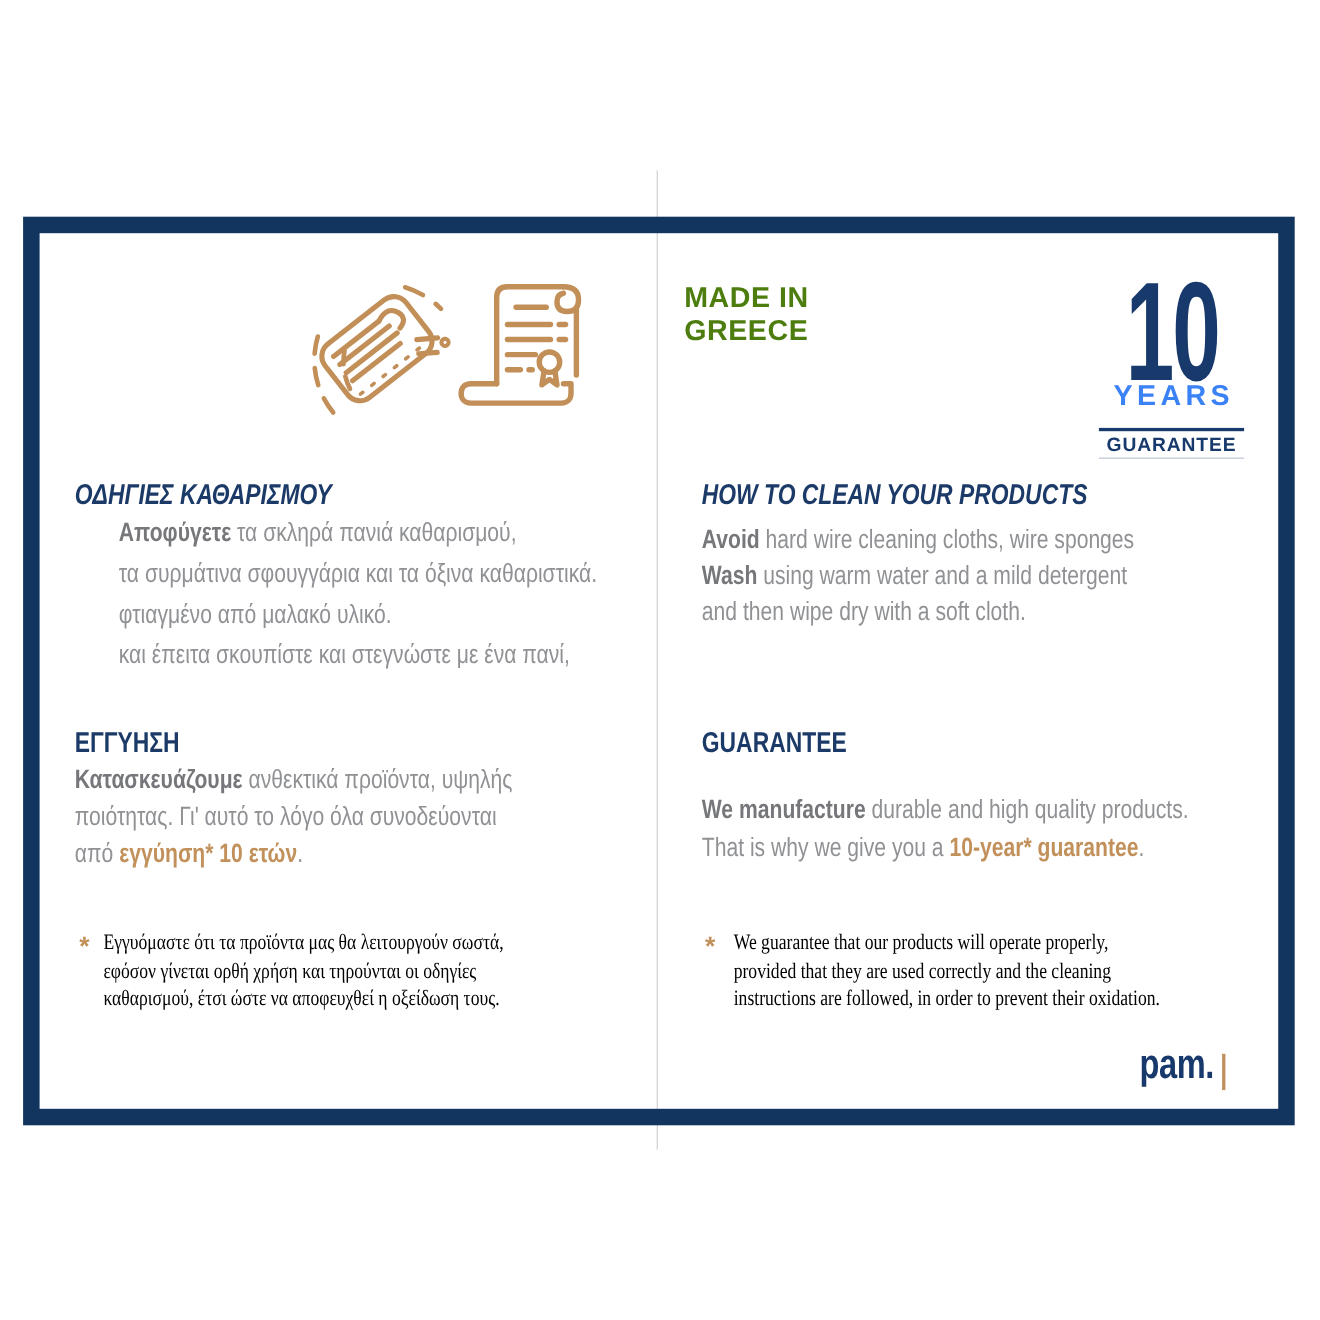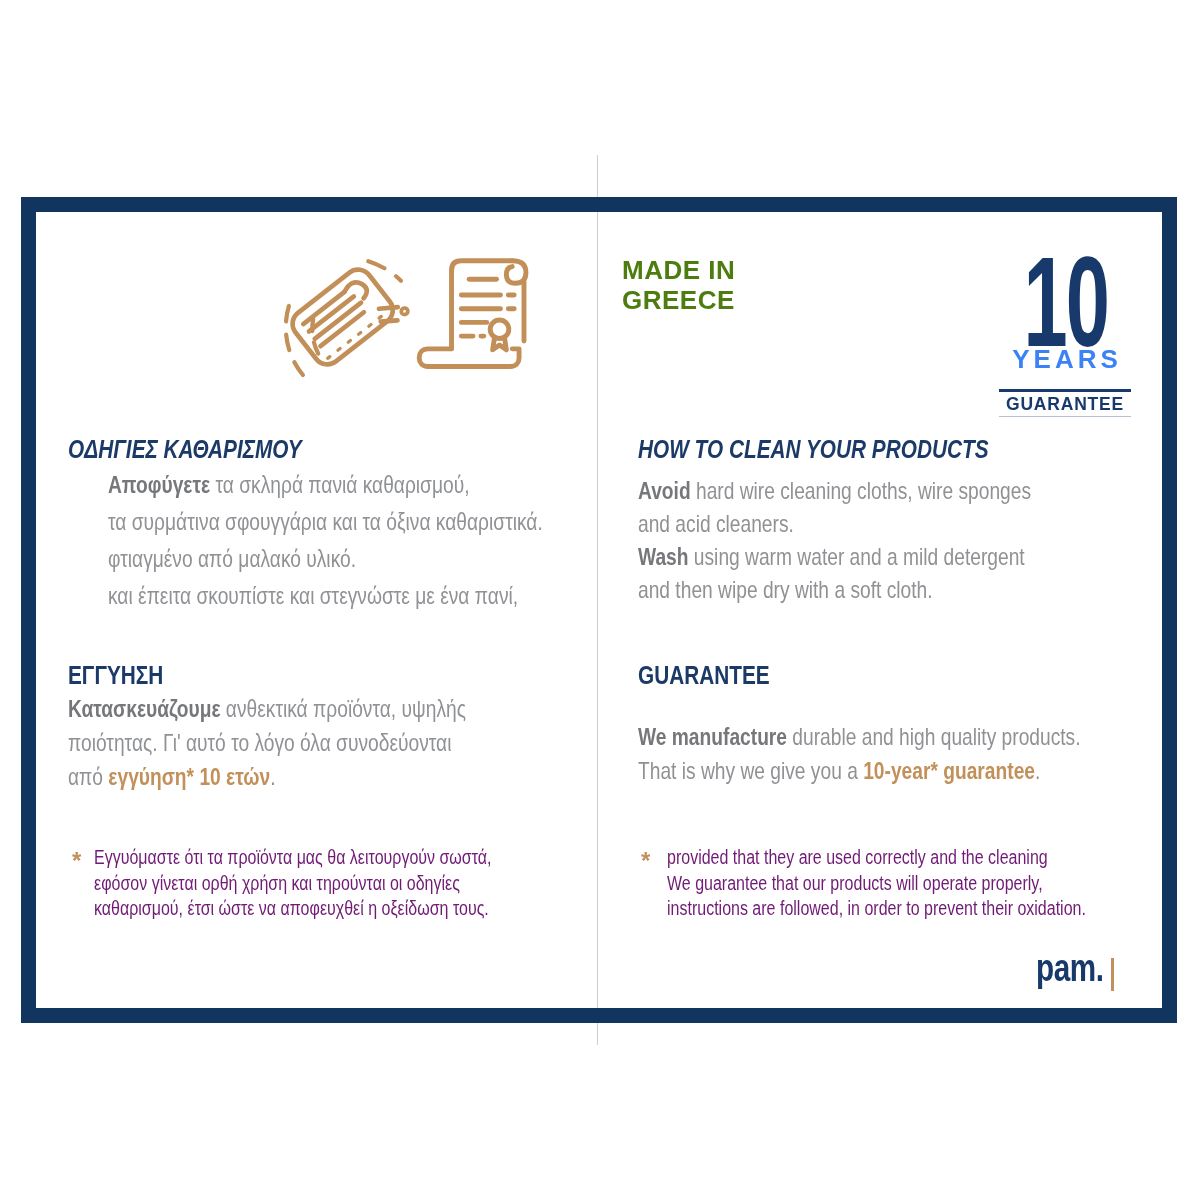--- a/index.html
+++ b/index.html
@@ -47,21 +47,21 @@
   .col-l{left:68px;}
   .col-r{left:638px;}
   .h-row1{top:434px;font-style:italic;}
   .h-row2{top:660px;}
   .p-clean-gr{left:68px;top:466px;}
   .p-guar-gr{left:68px;top:692px;}
   .p-clean-en{left:638px;top:447px;margin-top:27px;}
   .p-guar-en{left:638px;top:720px;}
 
   
-  .fn{font-size:20px;color:#701a75;}
+  .fn{font-size:20px;color:#000000;font-family:Liberation Serif, serif;}
   .fn .ln{line-height:25.5px;height:25.5px;}
   .fn-mark{font-size:24px;font-weight:bold;color:#c2905a;}
   .fn-l{left:94px;top:845px;}
   .fn-l-mark{left:72px;top:847px;}
   .fn-r{left:667px;top:845px;}
   .fn-r-mark{left:641px;top:847px;}
 
   
   .brand-name{left:1036px;top:947px;font-size:38px;font-weight:bold;color:#17396b;
               letter-spacing:-0.5px;transform:scaleX(0.78);transform-origin:0 50%;}
@@ -141,36 +141,35 @@
   <div class="ln"><span class="cond">Εγγυόμαστε ότι τα προϊόντα μας θα λειτουργούν σωστά,</span></div>
   <div class="ln"><span class="cond">εφόσον γίνεται ορθή χρήση και τηρούνται οι οδηγίες</span></div>
   <div class="ln"><span class="cond">καθαρισμού, έτσι ώστε να αποφευχθεί η οξείδωση τους.</span></div>
 </div>
 
 <div class="abs col-r h-row1 heading">
   <span class="cond">HOW TO CLEAN YOUR PRODUCTS</span>
 </div>
 <div class="abs para lh33 p-clean-en">
   <div class="ln"><span class="cond"><span class="b">Avoid</span><span> hard wire cleaning cloths, wire sponges</span></span></div>
-  <div class="ln"><span class="cond"><span>and acid cleaners.</span></span></div>
   <div class="ln"><span class="cond"><span class="b">Wash</span><span> using warm water and a mild detergent</span></span></div>
   <div class="ln"><span class="cond"><span>and then wipe dry with a soft cloth.</span></span></div>
 </div>
 
 <div class="abs col-r h-row2 heading">
   <span class="cond">GUARANTEE</span>
 </div>
 <div class="abs para lh34 p-guar-en">
   <div class="ln"><span class="cond"><span class="b">We manufacture</span><span> durable and high quality products.</span></span></div>
   <div class="ln"><span class="cond"><span>That is why we give you a </span><span class="a">10-year* guarantee</span><span>.</span></span></div>
 </div>
 
 <div class="abs fn-r-mark fn-mark">*</div>
 <div class="abs fn fn-r">
+  <div class="ln"><span class="cond">We guarantee that our products will operate properly,</span></div>
   <div class="ln"><span class="cond">provided that they are used correctly and the cleaning</span></div>
-  <div class="ln"><span class="cond">We guarantee that our products will operate properly,</span></div>
   <div class="ln"><span class="cond">instructions are followed, in order to prevent their oxidation.</span></div>
 </div>
 
 <div class="abs brand-name">pam.</div>
 <div class="abs brand-bar"></div>
 
 <div class="abs frame"></div>
 
 </body></html>

